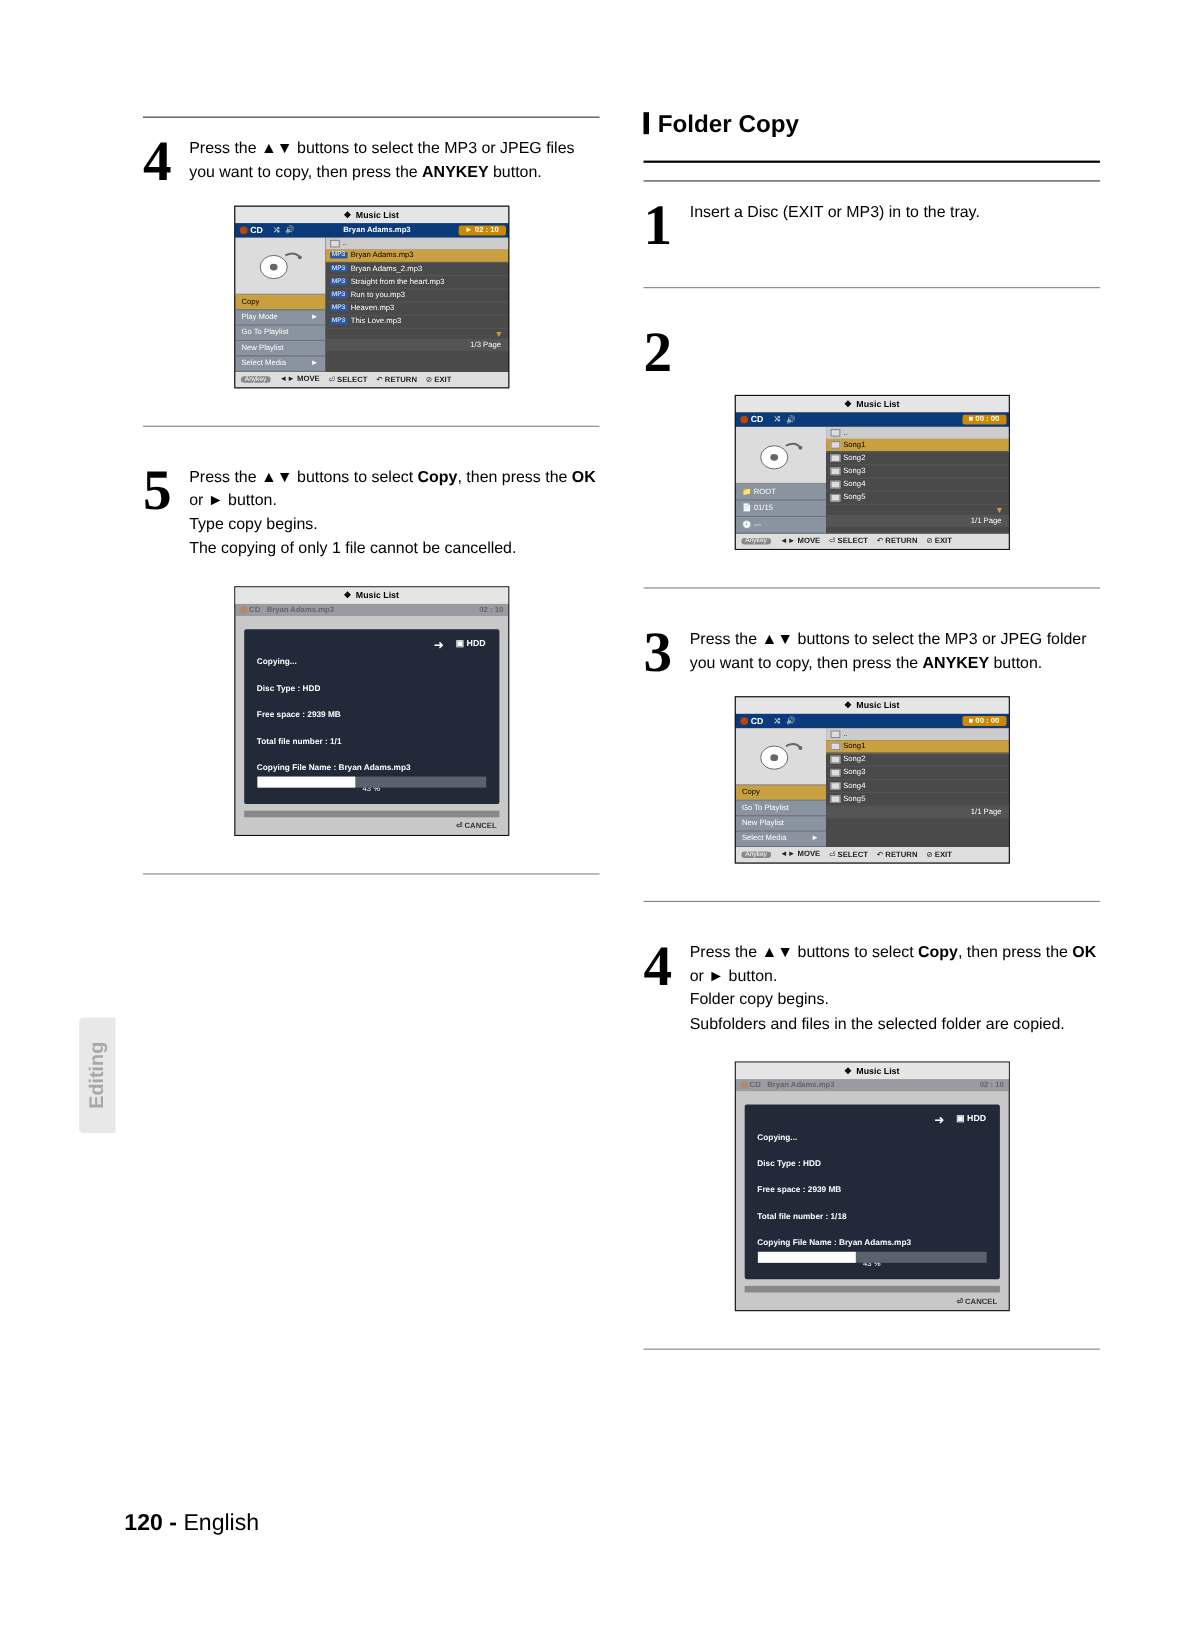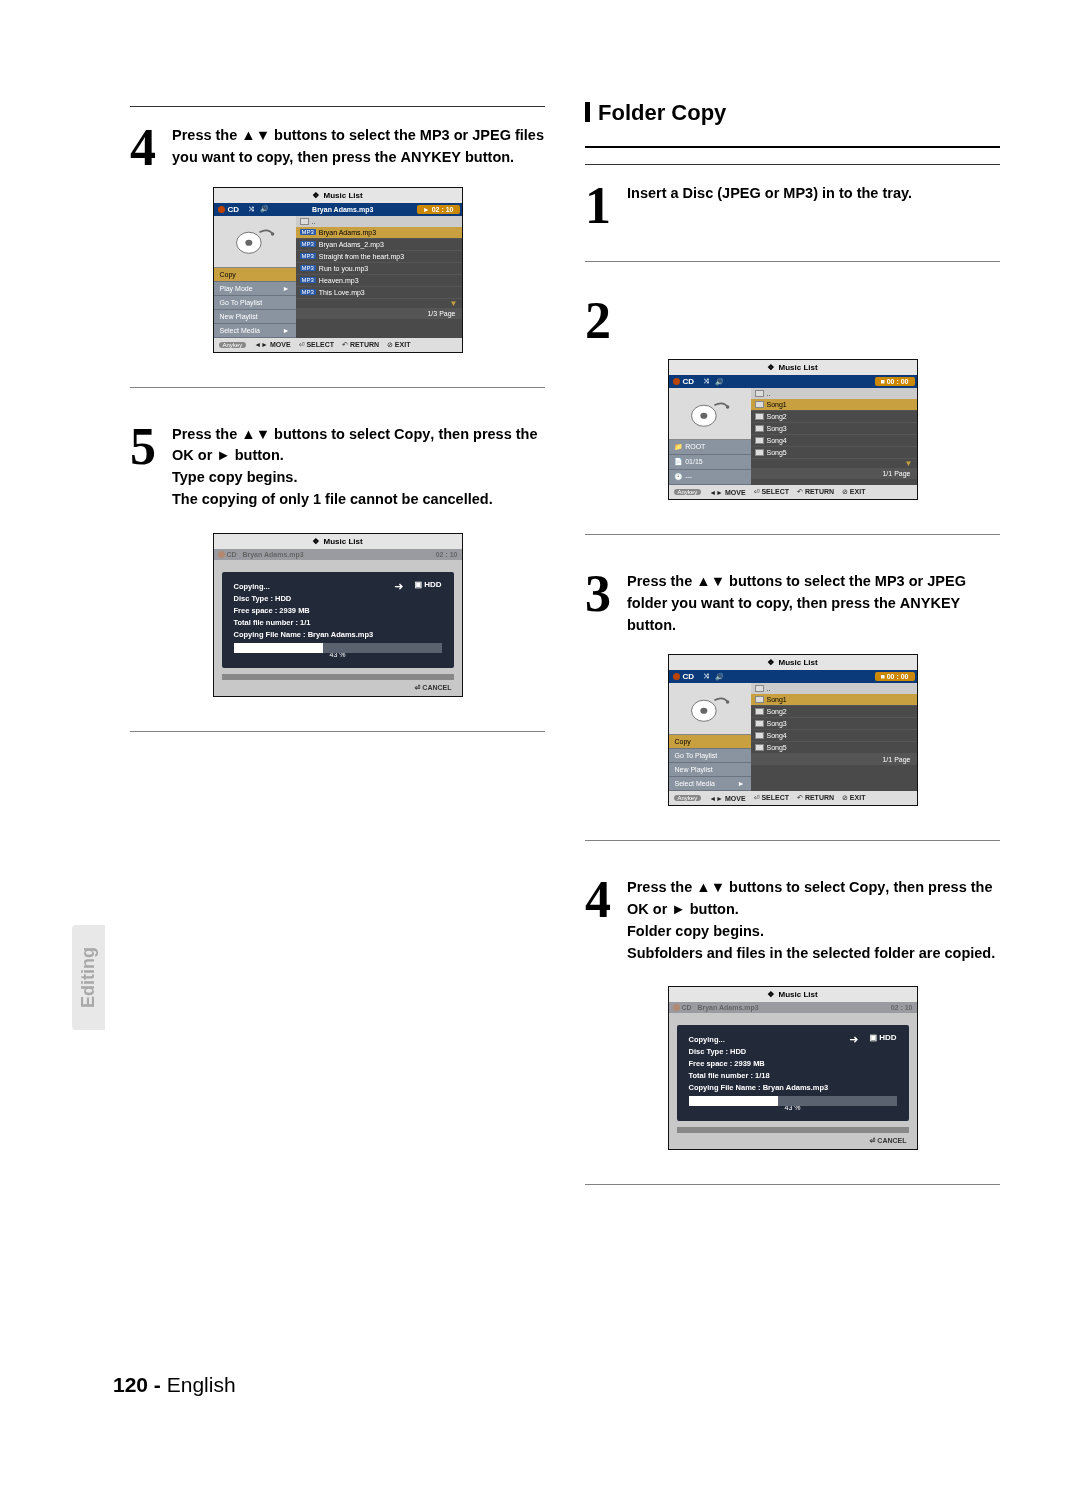--- a/index.html
+++ b/index.html
@@ -36,21 +36,21 @@
   hr.sep { border: none; border-top: 1px solid #828282; margin: 34px 0; }
   .step { display: flex; gap: 8px; margin-bottom: 4px; }
   .stepnum {
     font-family: "Times New Roman", serif;
     font-size: 52px;
     font-weight: bold;
     line-height: 0.8;
     padding-top: 4px;
     min-width: 34px;
   }
-  .steptext { font-size: 14.5px; line-height: 1.5; padding-top: 2px; font-weight: bold; }
+  .steptext { font-size: 14.5px; line-height: 1.5; padding-top: 2px; }
   .section-title { font-weight: bold; font-size: 22px; margin-bottom: 20px; }
   .section-title::before {
     content: "";
     display: inline-block;
     width: 5px; height: 20px;
     background: #000;
     margin-right: 8px;
     vertical-align: -2px;
   }
   .footer {
@@ -122,21 +122,21 @@
   .copydlg {
     width: 250px;
     margin: 22px auto 0 auto;
     font-size: 8px;
     background: #c8c8c8;
     border:1px solid #111;
   }
   .copydlg .ui-titlebar { background:#e5e5e5; }
   .copydlg .cdbar { opacity:0.5; filter:grayscale(0.3); font-size:7px; padding:2px 4px; background:#6a7080; }
   .copybody { background:#222a3a; color:#fff; padding:10px 12px; position:relative; margin:12px 8px 6px 8px; border-radius:2px; }
-  .copybody .line { font-size:7.5px; font-weight:bold; margin-bottom:3px; }
+  .copybody .line { font-size:7.5px; font-weight:bold; margin-bottom:3px;margin-top:15px; }
   .copybody .arrow { position:absolute; right:50px; top:8px; font-size:11px; }
   .copybody .hddlbl { position:absolute; right:12px; top:8px; font-size:8px; font-weight:bold; }
   .progresslbl { text-align:center; font-size:7px; margin-top:-2px; }
   .dimrow { background:#888; height:6px; margin:6px 8px 0 8px; }
   .cancelbar { text-align:right; font-size:7px; color:#333; font-weight:bold; padding:4px 10px; }
   .icon-circle{ width:7px; height:7px; background:#bb4400; border-radius:50%; display:inline-block;}
   .scroll-ar { color:#c9a040; text-align:right; padding-right:4px; font-size:8px; }
 </style>
 </head>
 <body>
@@ -272,21 +272,21 @@
     <hr class="sep">
   </div>
 
   <div class="col">
     <div class="section-title">Folder Copy</div>
     <hr class="rule" style="border-top:2px solid #000;">
     <hr class="rule">
 
     <div class="step">
       <div class="stepnum">1</div>
-      <div class="steptext">Insert a Disc (JPEG or MP3) in to the tray.</div>
+      <div class="steptext">Insert a Disc (EXIT or MP3) in to the tray.</div>
     </div>
 
     <hr class="sep">
 
     <div class="step">
       <div class="stepnum">2</div>
     </div>
 
     <div class="ui">
       <div class="ui-titlebar"><span class="diamond">❖</span><span>Music List</span></div>

